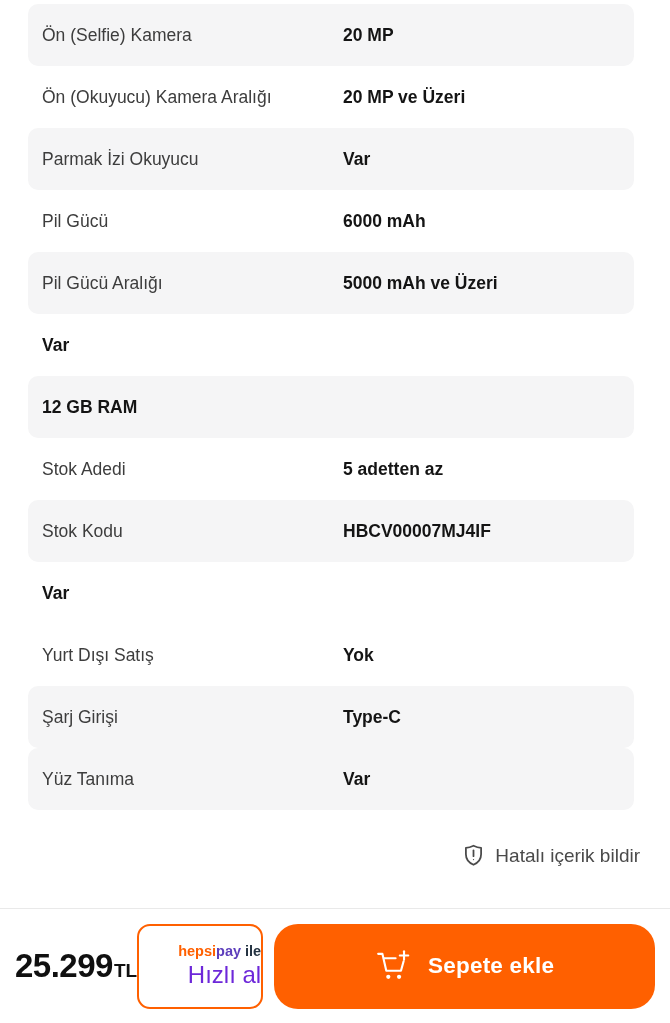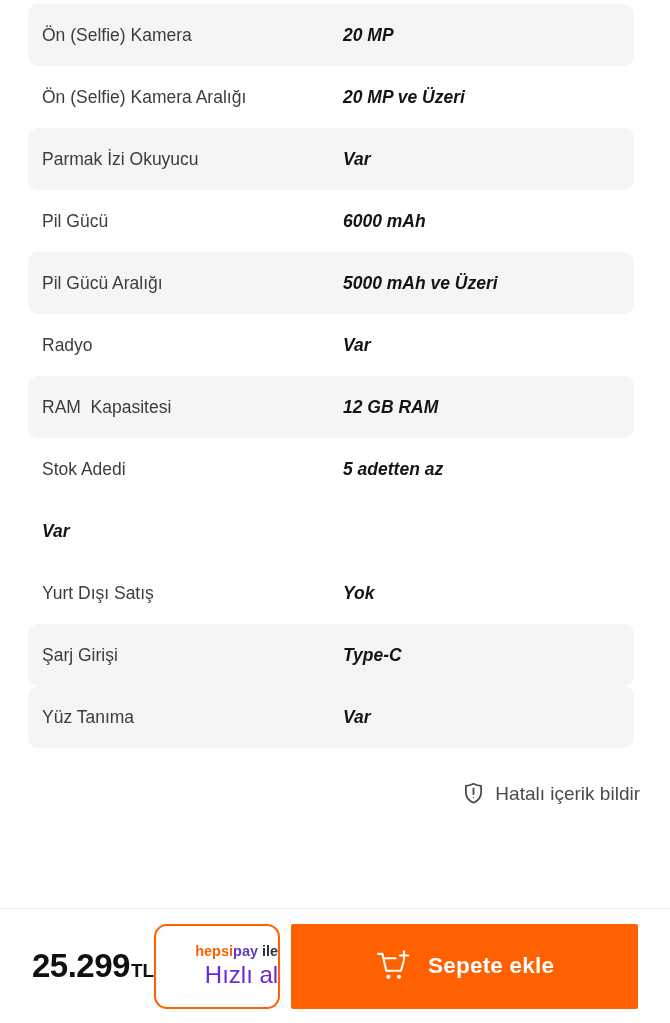--- a/index.html
+++ b/index.html
@@ -28,21 +28,20 @@
     flex:none;
     font-size:17.5px;
     color:#3d3d3d;
     white-space:pre;
   }
   .spec-value {
     font-size:17.5px;
     font-weight:700;
     color:#141414;
     white-space:nowrap;
-    font-style:italic;
   }
 
   
   .report-row {
     display:flex;
     justify-content:flex-end;
     align-items:center;
     gap:9px;
     margin:33px 30px 0 0;
     color:#4a4a4a;
@@ -57,21 +56,21 @@
 
   
   .purchase-bar {
     position:absolute;
     left:0; right:0; bottom:0;
     height:115px;
     background:#ffffff;
     border-top:1px solid #e9e9e9;
     display:flex;
     align-items:center;
-    padding:0 32px;
+    padding:0 15px;
   }
   .price {
     white-space:nowrap;
     color:#101010;
     font-weight:700;
     display:flex;
     align-items:baseline;
   }
   .price-amount { font-size:33px; letter-spacing:-0.5px; }
   .price-currency { font-size:19px; margin-left:1px; }
@@ -106,21 +105,21 @@
     color:#6d28d9;
     line-height:1.15;
   }
 
   .cart-btn {
     flex:1;
     height:85px;
     margin-left:11px;
     background:#ff6000;
     border:none;
-    border-radius:2px;
+    border-radius:24px;
     display:flex;
     align-items:center;
     justify-content:center;
     gap:15px;
     cursor:pointer;
     font-family:"Liberation Sans", sans-serif;
   }
   .cart-btn svg { display:block; }
   .cart-label {
     font-size:22.5px;
@@ -131,46 +130,48 @@
 </style>
 </head>
 <body>
 
 <div class="specs-table">
     <div class="spec-row alt">
     <span class="spec-label">Ön (Selfie) Kamera</span>
     <span class="spec-value">20 MP</span>
   </div>
     <div class="spec-row">
-    <span class="spec-label">Ön (Selfie) Kamera Aralığı</span>
+    <span class="spec-label">Ön (Okuyucu) Kamera Aralığı</span>
     <span class="spec-value">20 MP ve Üzeri</span>
   </div>
     <div class="spec-row alt">
     <span class="spec-label">Parmak İzi Okuyucu</span>
     <span class="spec-value">Var</span>
   </div>
     <div class="spec-row">
     <span class="spec-label">Pil Gücü</span>
     <span class="spec-value">6000 mAh</span>
   </div>
     <div class="spec-row alt">
     <span class="spec-label">Pil Gücü Aralığı</span>
     <span class="spec-value">5000 mAh ve Üzeri</span>
   </div>
     <div class="spec-row">
-    <span class="spec-label">Radyo</span>
-    <span class="spec-value">Var</span>
-  </div>
-    <div class="spec-row alt">
-    <span class="spec-label">RAM  Kapasitesi</span>
+    <span class="spec-value">Var</span>
+  </div>
+    <div class="spec-row alt">
     <span class="spec-value">12 GB RAM</span>
   </div>
     <div class="spec-row">
     <span class="spec-label">Stok Adedi</span>
     <span class="spec-value">5 adetten az</span>
+  </div>
+    <div class="spec-row alt">
+    <span class="spec-label">Stok Kodu</span>
+    <span class="spec-value">HBCV00007MJ4IF</span>
   </div>
     <div class="spec-row">
     <span class="spec-value">Var</span>
   </div>
     <div class="spec-row">
     <span class="spec-label">Yurt Dışı Satış</span>
     <span class="spec-value">Yok</span>
   </div>
     <div class="spec-row alt">
     <span class="spec-label">Şarj Girişi</span>

